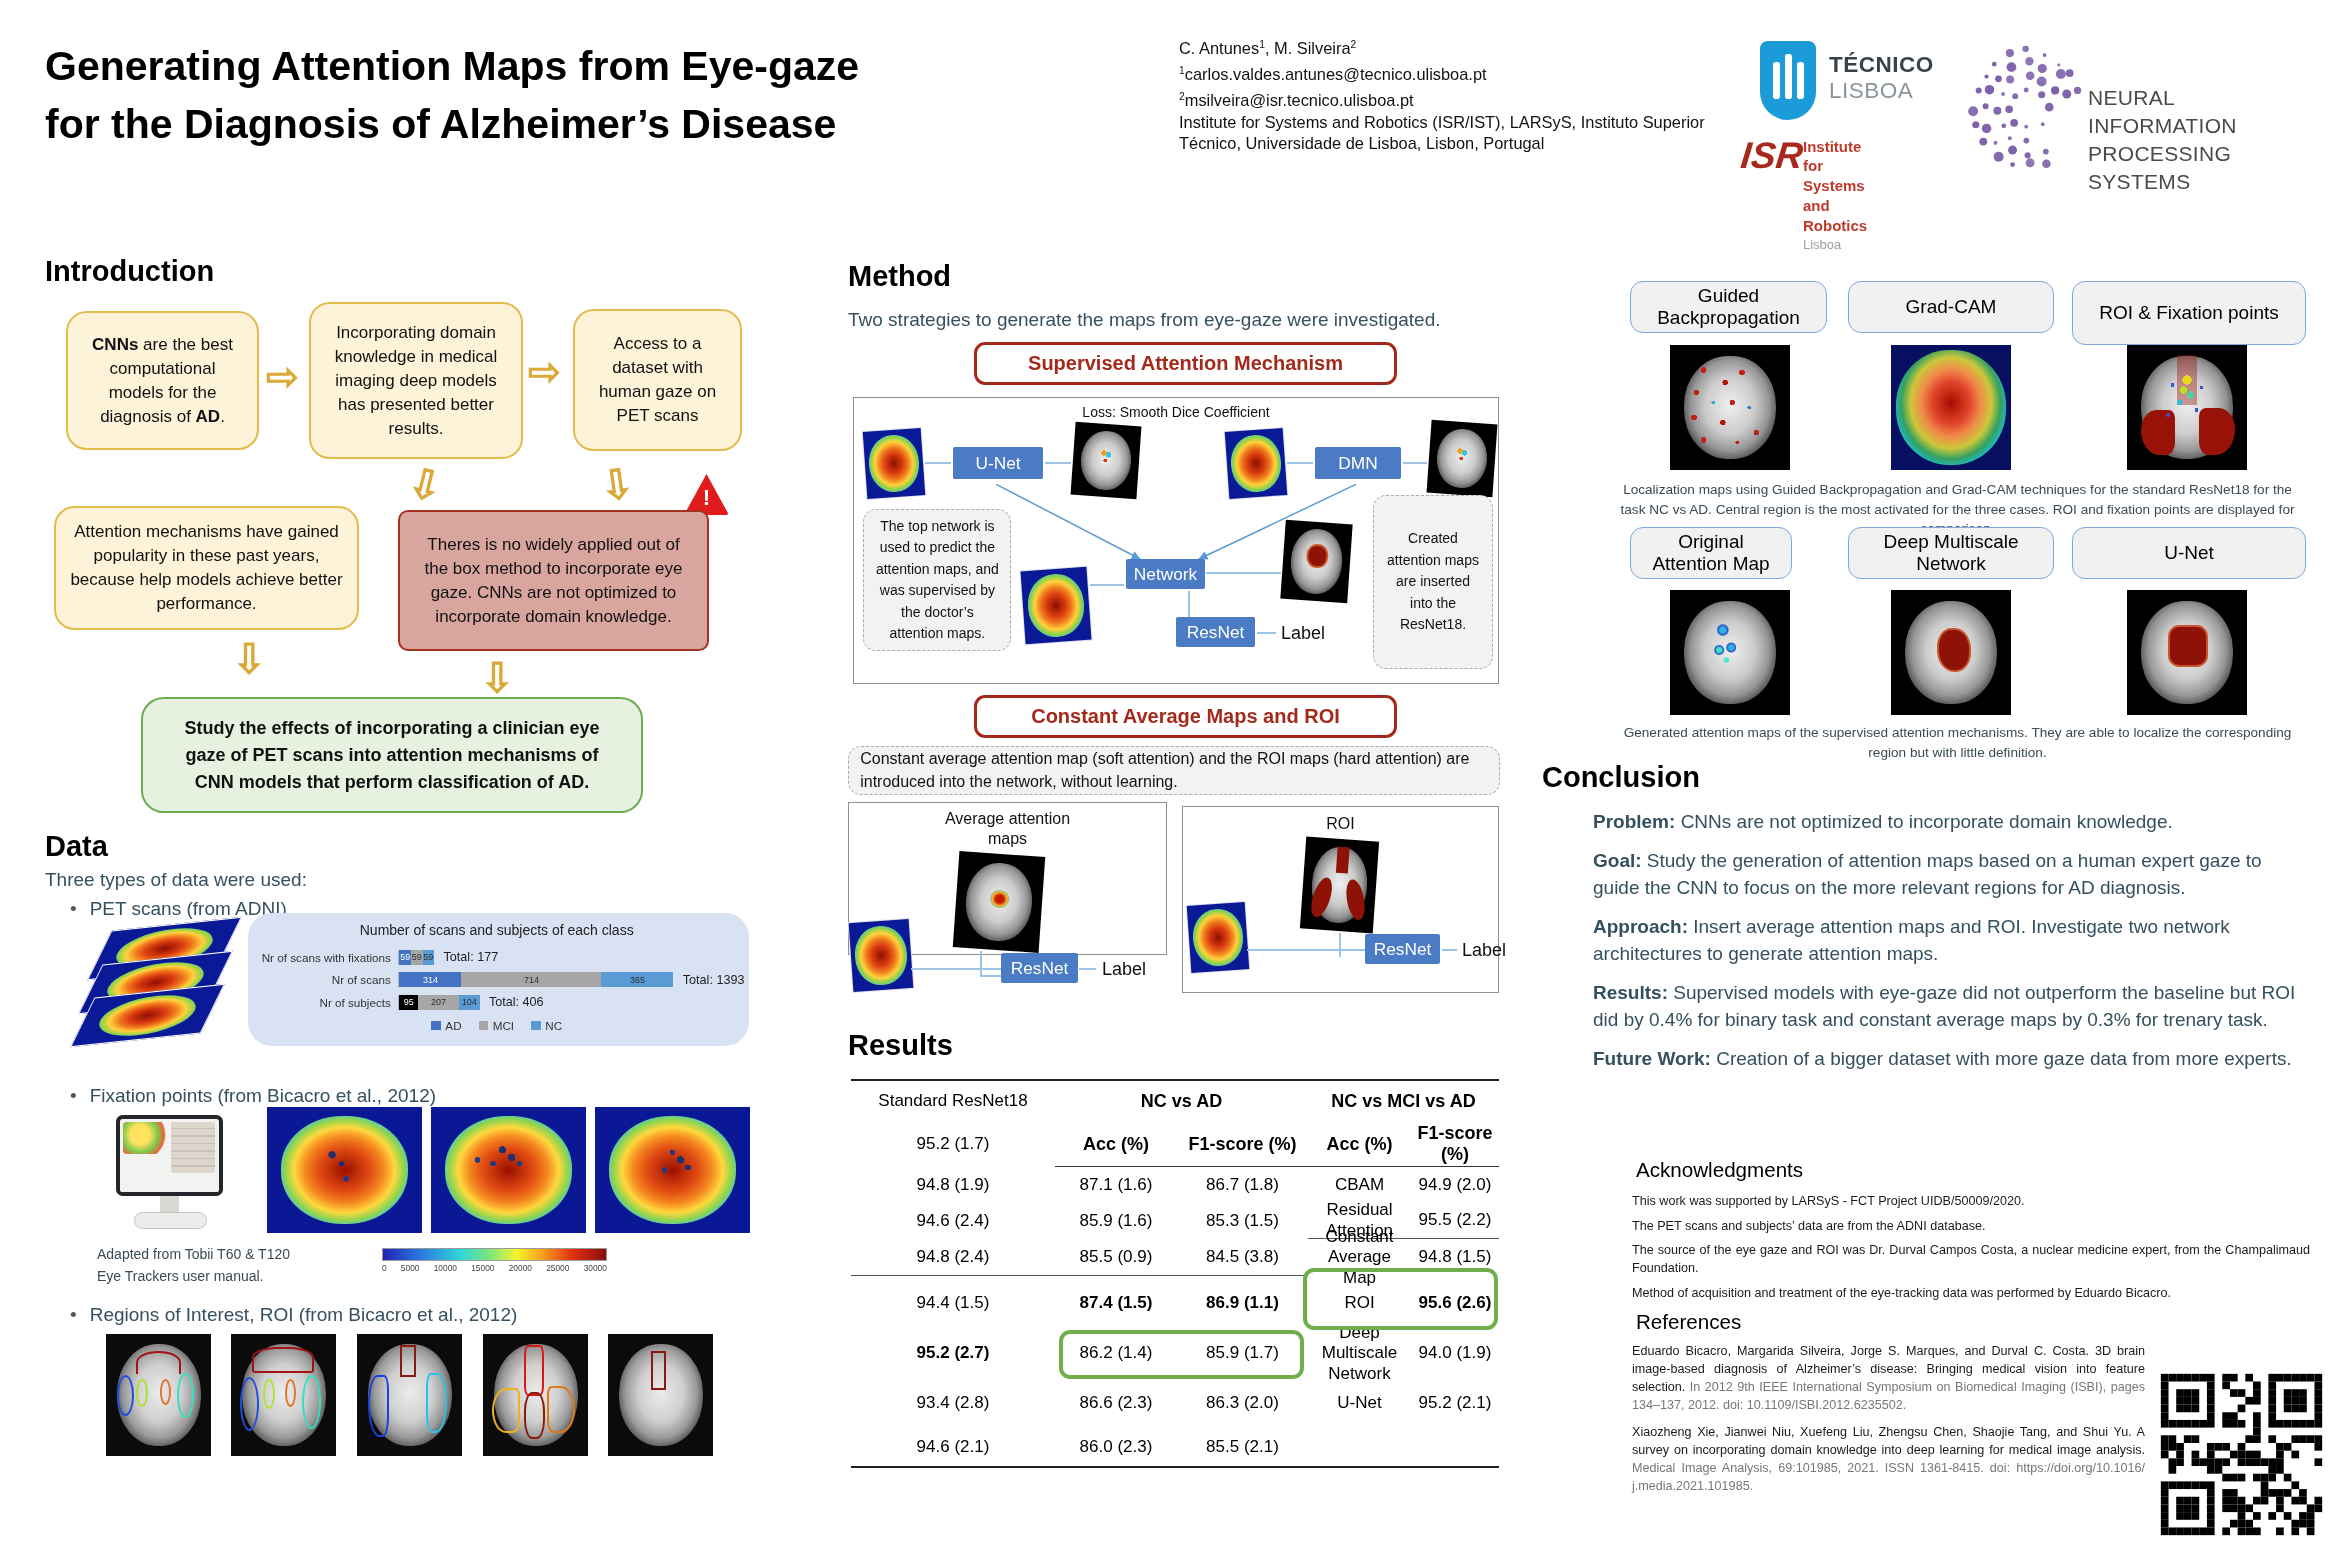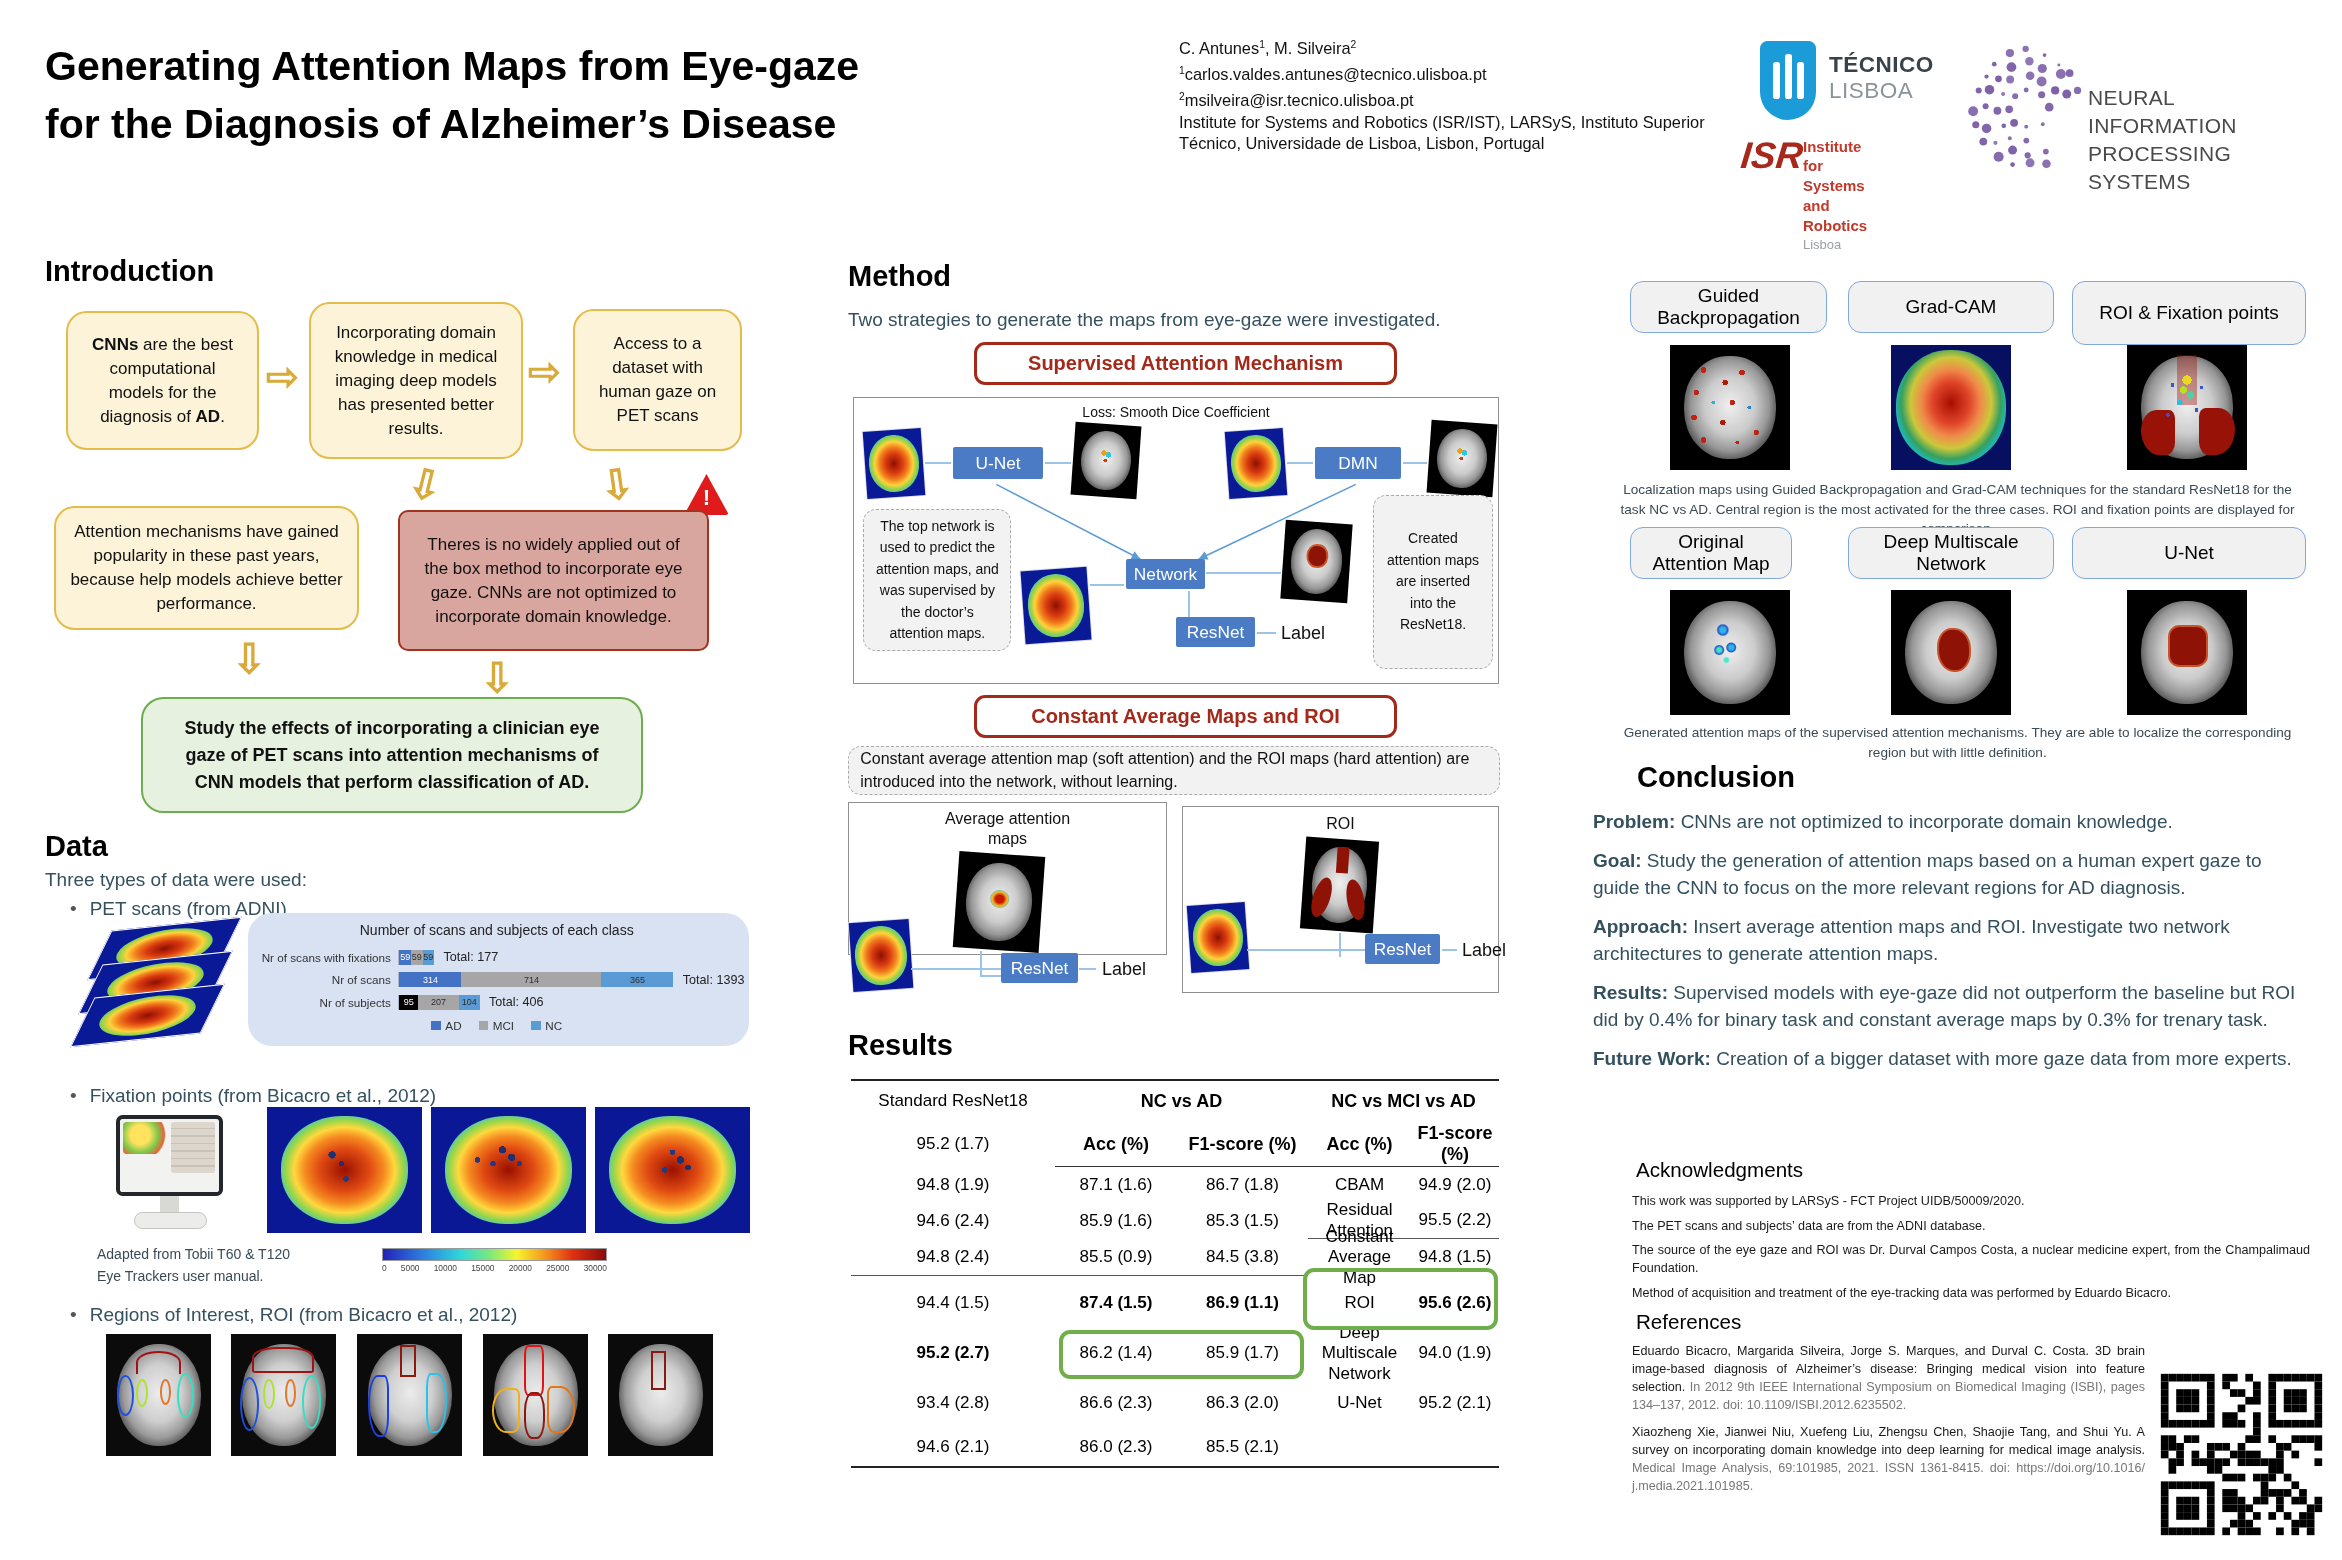--- a/index.html
+++ b/index.html
@@ -538,21 +538,21 @@
   <div class="pill-gray" style="left:1630px;top:527px;width:162px;height:52px;">Original Attention Map</div>
   <div class="pill-gray" style="left:1848px;top:527px;width:206px;height:52px;">Deep Multiscale Network</div>
   <div class="pill-gray" style="left:2072px;top:527px;width:234px;height:52px;">U-Net</div>
 
   <div class="mapimg gbrain oam" style="left:1670px;top:590px;"></div>
   <div class="mapimg gbrain dmn-blob" style="left:1891px;top:590px;"></div>
   <div class="mapimg gbrain unet-blob" style="left:2127px;top:590px;"></div>
 
   <div class="caption" style="left:1611px;top:723px;width:693px;">Generated attention maps of the supervised attention mechanisms. They are able to localize the corresponding region but with little definition.</div>
 
-  <div class="h1" style="position:absolute;left:1637px;top:761px;">Conclusion</div>
+  <div class="h1" style="position:absolute;left:1542px;top:761px;">Conclusion</div>
   <div style="position:absolute;left:1593px;top:808px;width:714px;">
     <p class="cpara"><b>Problem:</b><span> CNNs are not optimized to incorporate domain knowledge.</span></p>
     <p class="cpara"><b>Goal:</b><span> Study the generation of attention maps based on a human expert gaze to guide the CNN to focus on the more relevant regions for AD diagnosis.</span></p>
     <p class="cpara"><b>Approach:</b><span> Insert average attention maps and ROI. Investigate two network architectures to generate attention maps.</span></p>
     <p class="cpara"><b>Results:</b><span> Supervised models with eye-gaze did not outperform the baseline but ROI did by 0.4% for binary task and constant average maps by 0.3% for trenary task.</span></p>
     <p class="cpara"><b>Future Work:</b><span> Creation of a bigger dataset with more gaze data from more experts.</span></p>
   </div>
 
   <div class="smallhead" style="position:absolute;left:1636px;top:1158px;">Acknowledgments</div>
   <div style="position:absolute;left:1632px;top:1192px;width:678px;">

